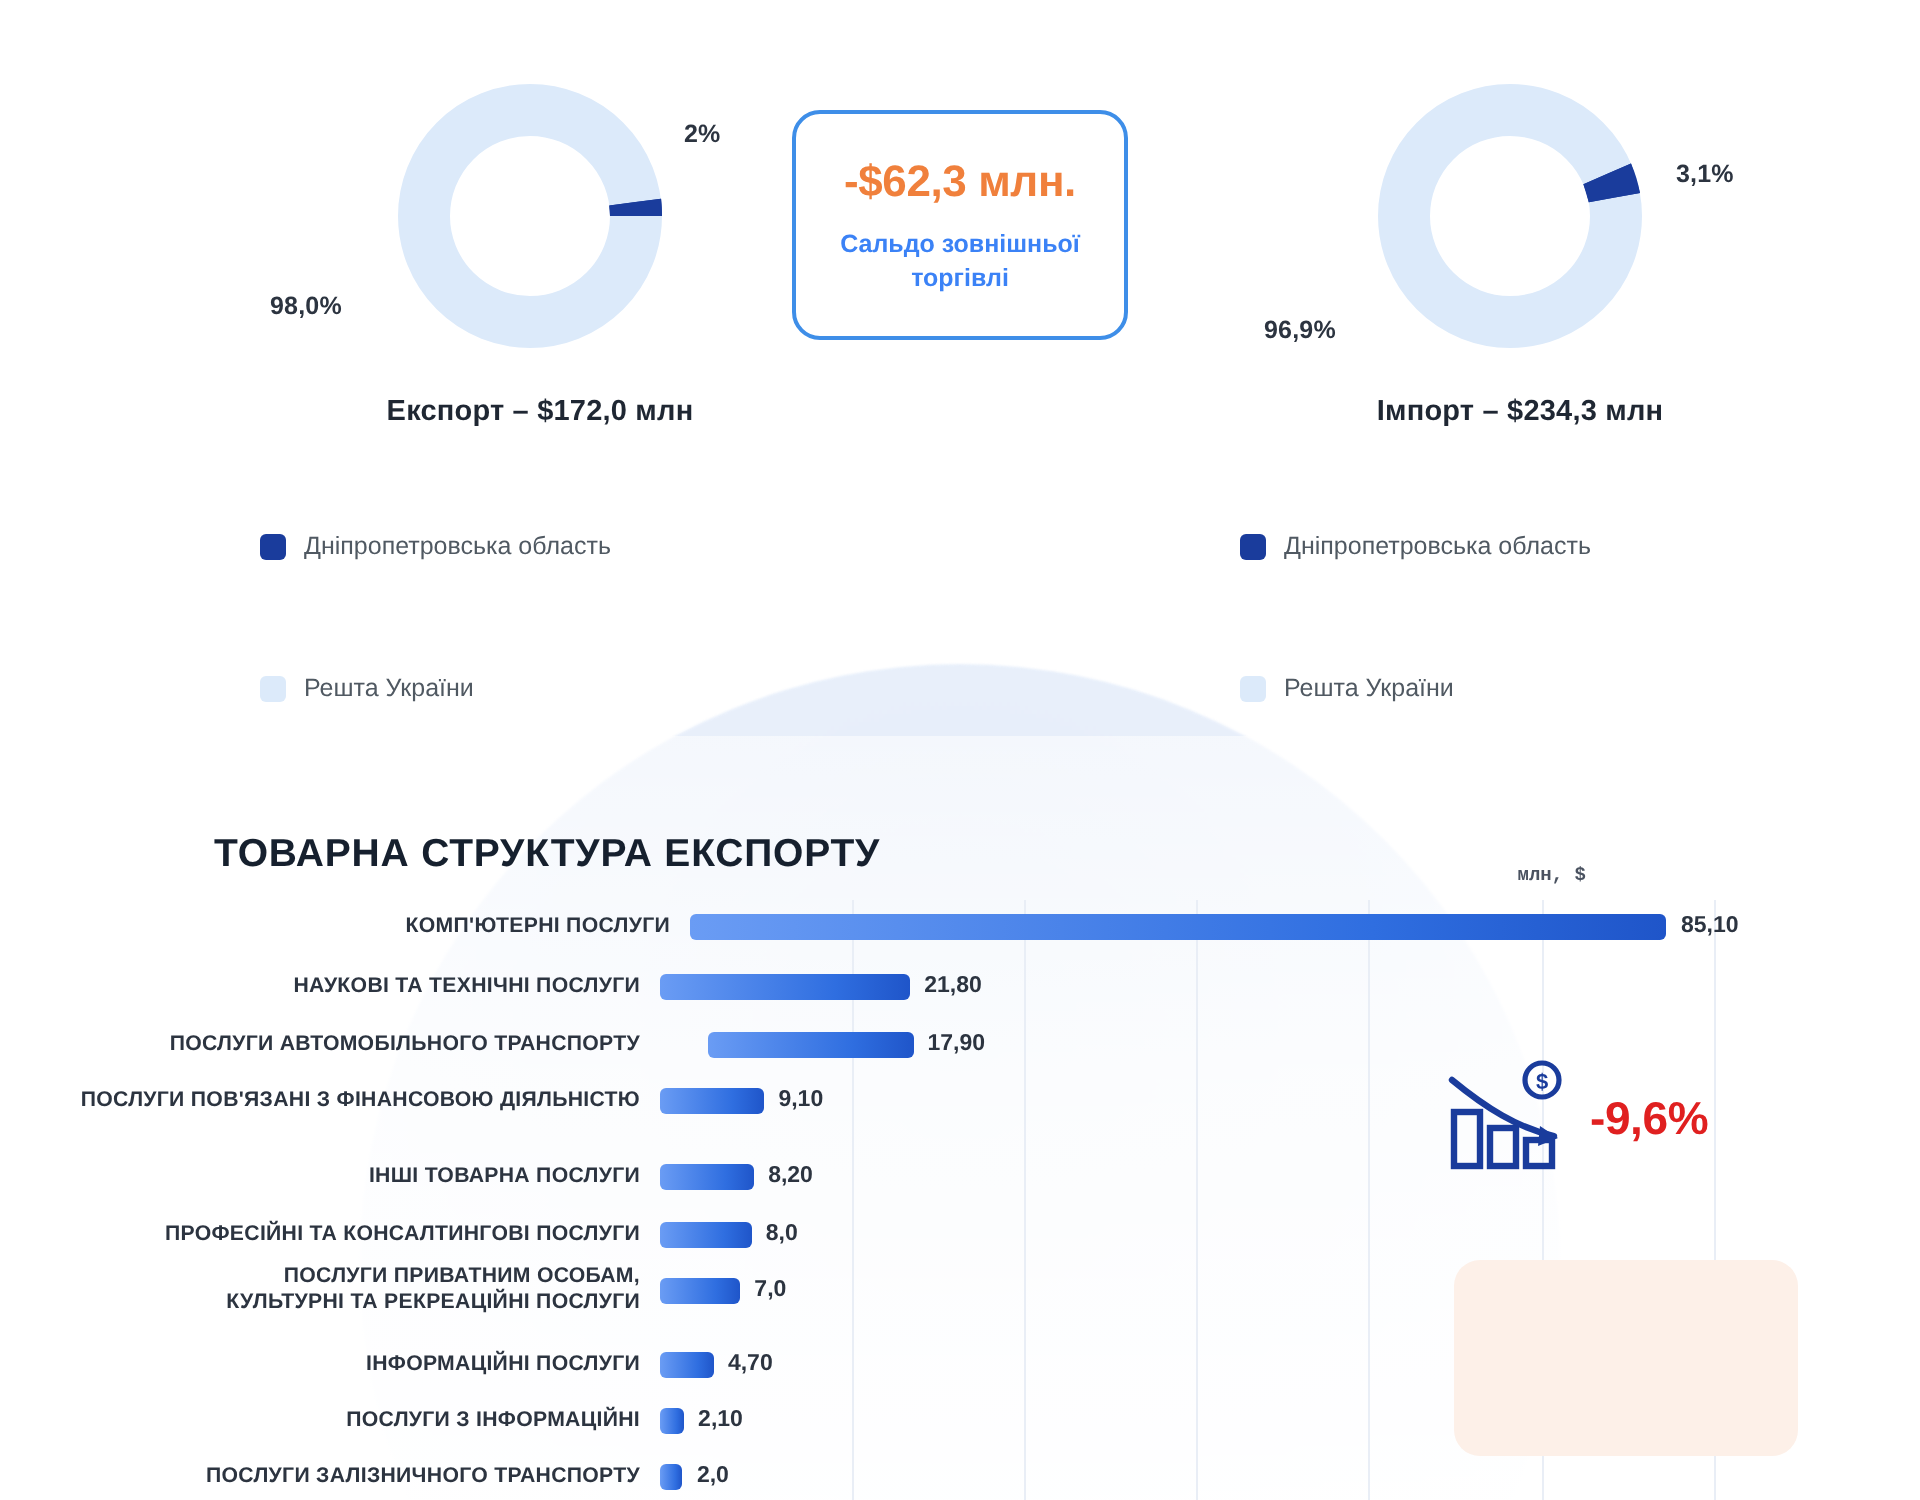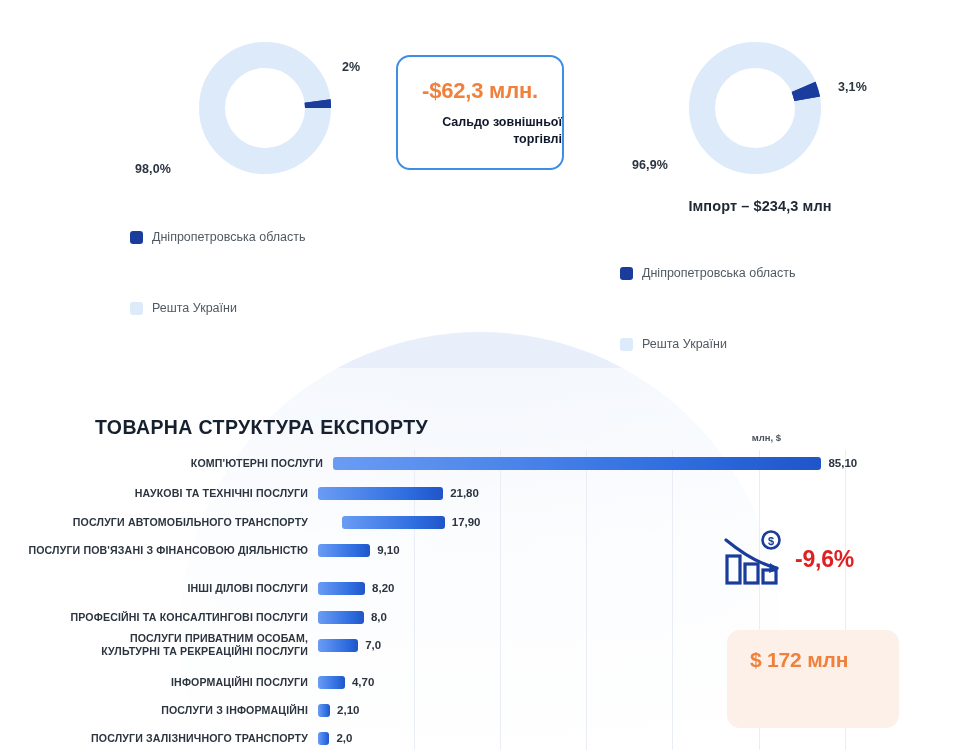--- a/index.html
+++ b/index.html
@@ -67,21 +67,21 @@
 
   .slice-pct {
     position: absolute;
     font-size: 12.5px;
     font-weight: 700;
     color: #2c3440;
     letter-spacing: 0.1px;
     white-space: nowrap;
   }
   .pct-small { top: 22px; left: 152px; }
-  .pct-big   { top: 124px; left: -55px; }
+  .pct-big   { top: 108px; left: -55px; }
 
   .donut-block.right .pct-small { top: 42px; left: 158px; }
   .donut-block.right .pct-big   { top: 120px; left: -48px; }
 
   .donut-caption {
     margin-top: 20px;
     text-align: center;
     font-size: 14.5px;
     font-weight: 700;
     color: #1f2733;
@@ -131,48 +131,49 @@
     font-size: 22px;
     font-weight: 700;
     color: #f0803c;
     letter-spacing: -0.2px;
   }
   .balance-label {
     margin-top: 10px;
     font-size: 12.5px;
     font-weight: 700;
     line-height: 1.35;
-    text-align: right;
-    color: #0f172a;
+    text-align: center;
+    color: #3b82f6;
   }
 
   
   .chart-section {
     position: absolute;
-    left: 0;
+    left: 12px;
     top: 400px;
     width: 808px;
     height: 350px;
   }
   .chart-title {
     position: absolute;
     left: 95px;
     top: 16px;
     font-size: 19.5px;
     font-weight: 700;
     letter-spacing: 0.4px;
     color: #16202e;
   }
   .chart-unit {
     position: absolute;
     right: 27px;
     top: 32px;
     font-size: 9.5px;
     font-weight: 700;
     color: #4a5260;
+    font-family: Liberation Mono, monospace;
   }
 
   .plot {
     position: absolute;
     left: 0;
     top: 50px;
     width: 960px;
     height: 300px;
   }
   .gridlines {
@@ -286,20 +287,21 @@
           <circle r="53" fill="none" stroke="#DCEAFA" stroke-width="26"></circle>
           <path d="M 53 0 A 53 53 0 0 0 52.54 -6.96 L 65.54 -8.68 A 66 66 0 0 1 66 0 Z" fill="#1A3C9C"></path>
           <path d="M 40 0 A 40 40 0 0 0 39.65 -5.25 L 52.54 -6.96 A 53 53 0 0 1 53 0 Z" fill="#1A3C9C"></path>
           <path d="M 40 0 L 66 0 L 65.54 -8.68 L 39.65 -5.25 Z" fill="#1A3C9C"></path>
         </g>
       </svg>
       <div class="slice-pct pct-small">2%</div>
       <div class="slice-pct pct-big">98,0%</div>
     </div>
 
+    <div class="donut-caption">Експорт – $172,0 млн</div>
 
     <div class="legend">
       <div class="legend-row">
         <span class="swatch" style="background:#1A3C9C"></span>
         <span class="legend-label">Дніпропетровська область</span>
       </div>
       <div class="legend-row">
         <span class="swatch" style="background:#DCEAFA"></span>
         <span class="legend-label">Решта України</span>
       </div>
@@ -376,21 +378,21 @@
           </div>
         </div>
         <div class="bar-row" style="top: 88px;">
           <div class="bar-cat">ПОСЛУГИ ПОВ'ЯЗАНІ З ФІНАНСОВОЮ ДІЯЛЬНІСТЮ<br></div>
           <div class="bar-track">
             <div class="bar" style="width: 52.234px;"></div>
             <span class="bar-val">9,10</span>
           </div>
         </div>
         <div class="bar-row" style="top: 126px;">
-          <div class="bar-cat">ІНШІ ДІЛОВІ ПОСЛУГИ</div>
+          <div class="bar-cat">ІНШІ ТОВАРНА ПОСЛУГИ</div>
           <div class="bar-track">
             <div class="bar" style="width: 47.068px;"></div>
             <span class="bar-val">8,20</span>
           </div>
         </div>
         <div class="bar-row" style="top: 155px;">
           <div class="bar-cat">ПРОФЕСІЙНІ ТА КОНСАЛТИНГОВІ ПОСЛУГИ</div>
           <div class="bar-track">
             <div class="bar" style="width: 45.92px;"></div>
             <span class="bar-val">8,0</span>
@@ -435,14 +437,13 @@
     <rect x="40" y="40" width="13" height="13" fill="none" stroke="#1A3C9C" stroke-width="3.2"></rect>
     <path d="M3 10 C 20 24, 36 34, 54 38" fill="none" stroke="#1A3C9C" stroke-width="3.2" stroke-linecap="round"></path>
     <path d="M47 33 L 56 39 L 46 43 Z" fill="#1A3C9C"></path>
     <circle cx="48" cy="10" r="8.5" fill="none" stroke="#1A3C9C" stroke-width="2.6"></circle>
     <text x="48" y="14.6" font-family="'Liberation Sans', sans-serif" font-size="11" font-weight="700" fill="#1A3C9C" text-anchor="middle">$</text>
   </svg>
   <span class="decline-pct">-9,6%</span>
 </div>
 
 <div class="export-card">
-  <div class="export-value">$ 172 млн</div>
 </div>
 
 </body></html>

